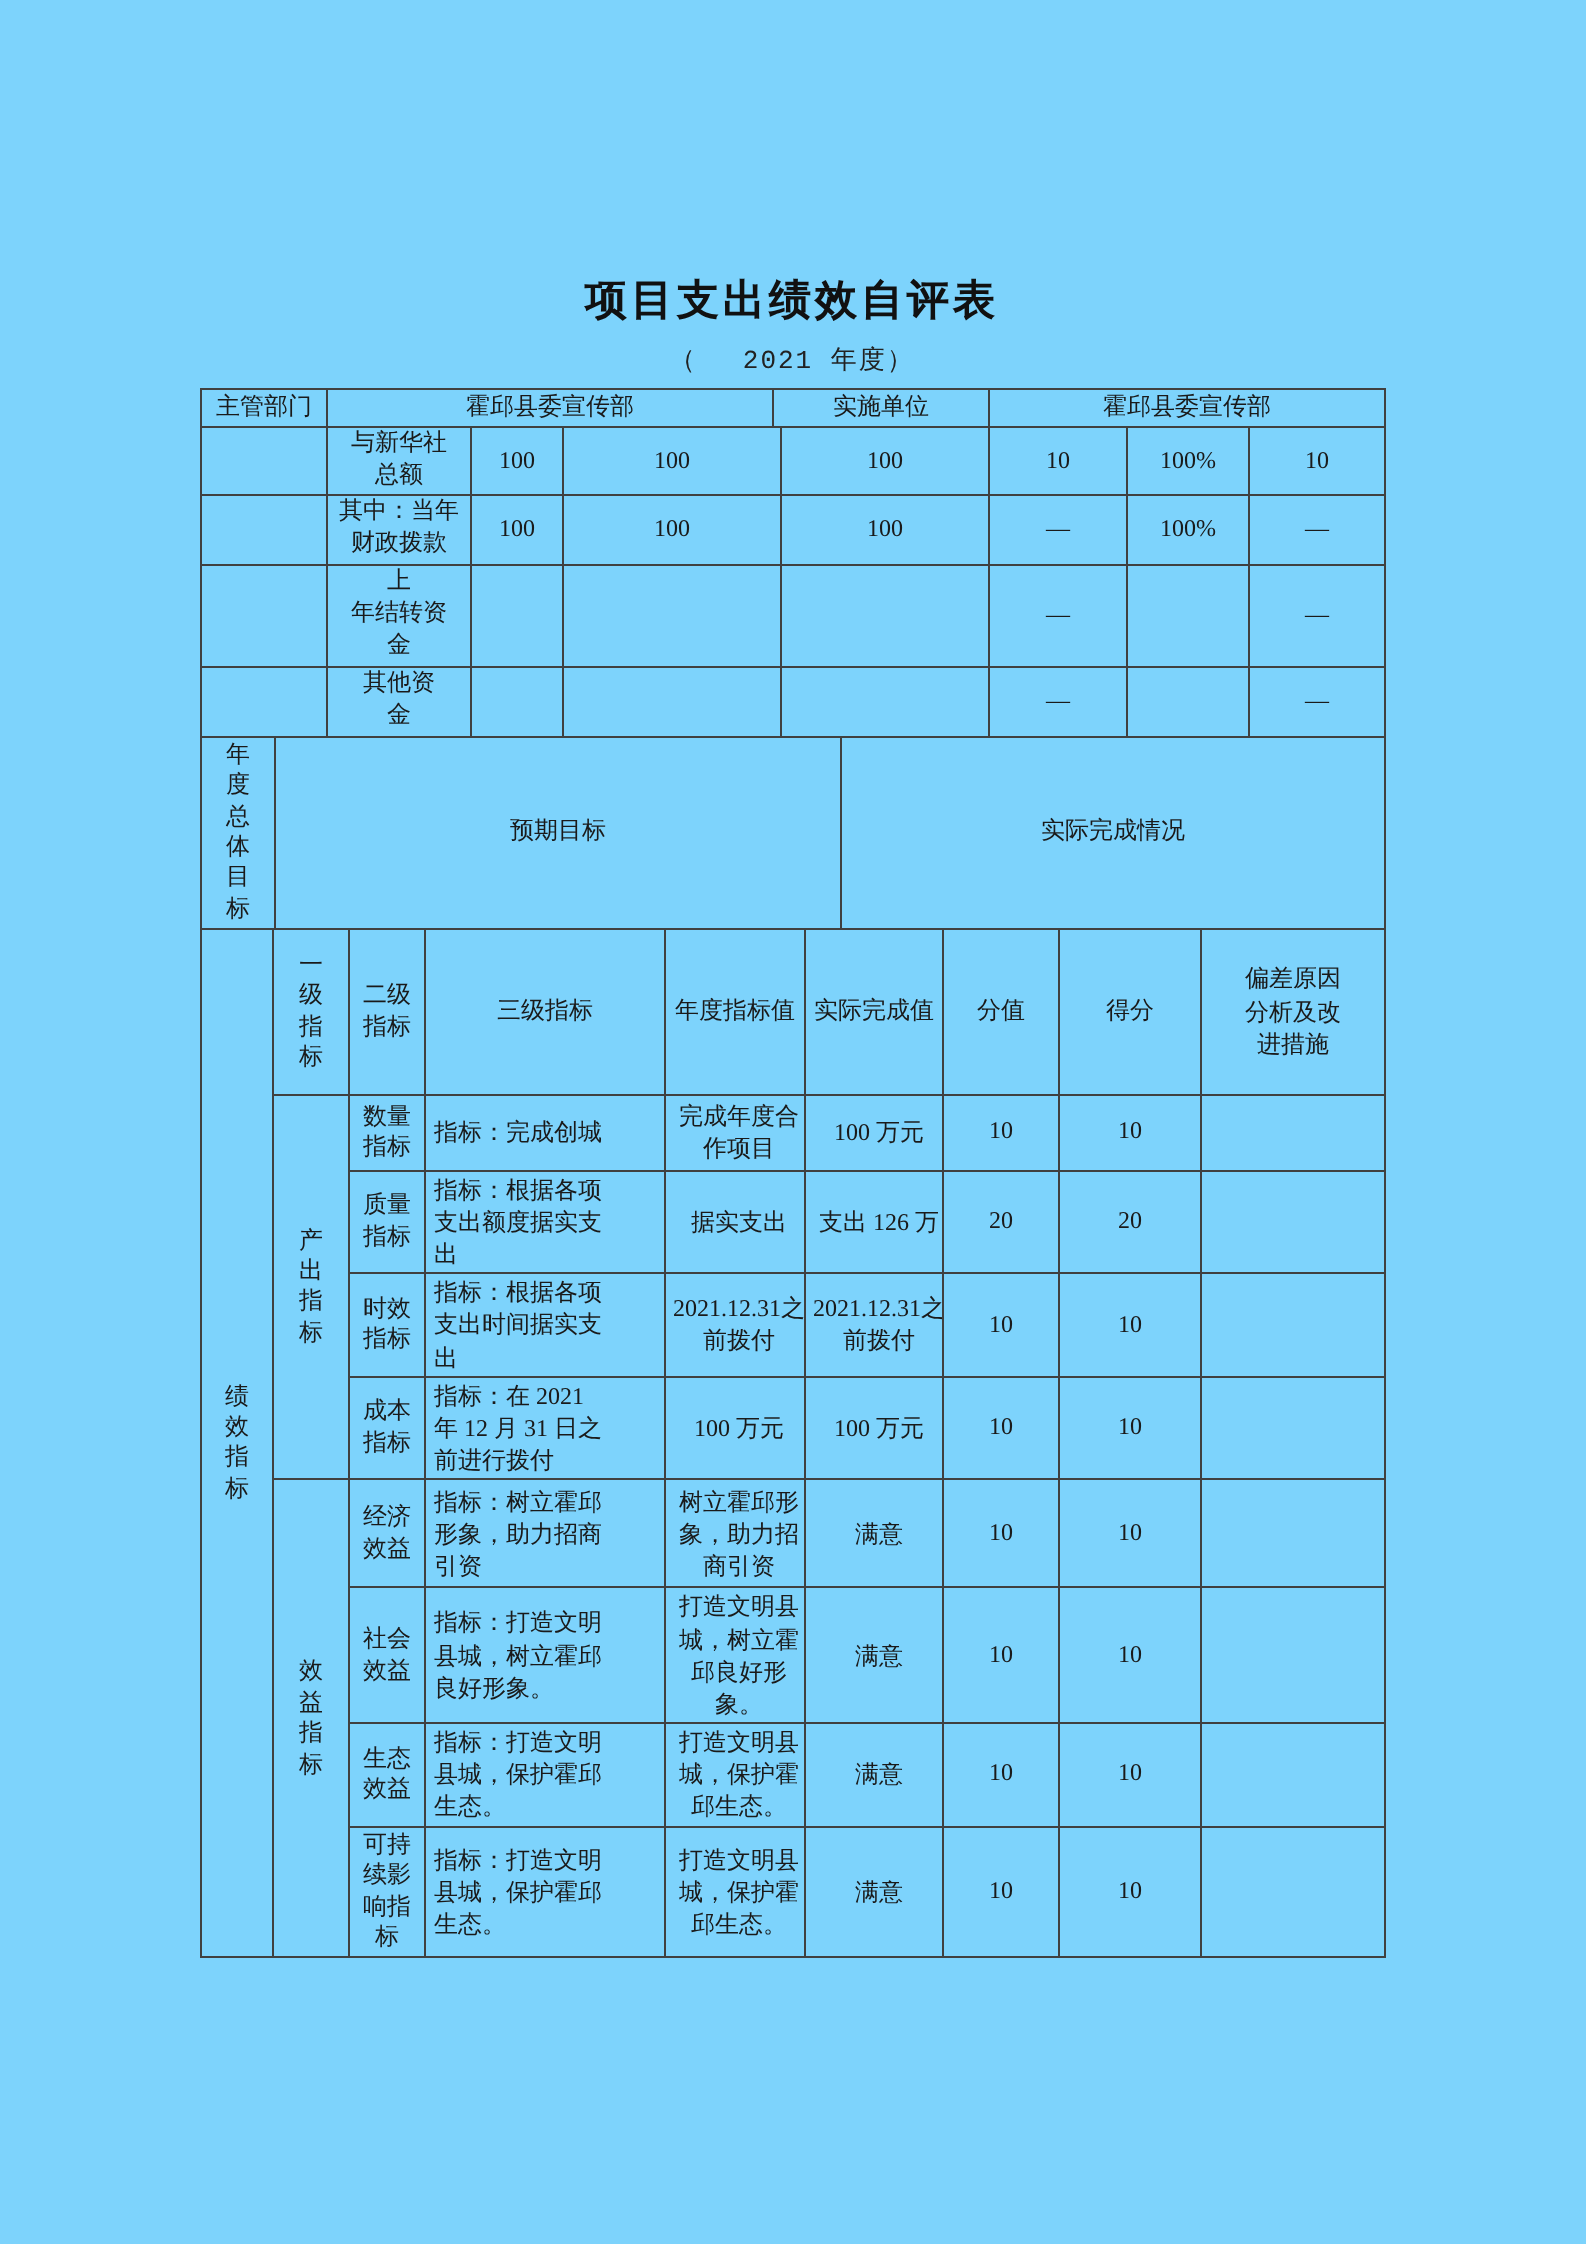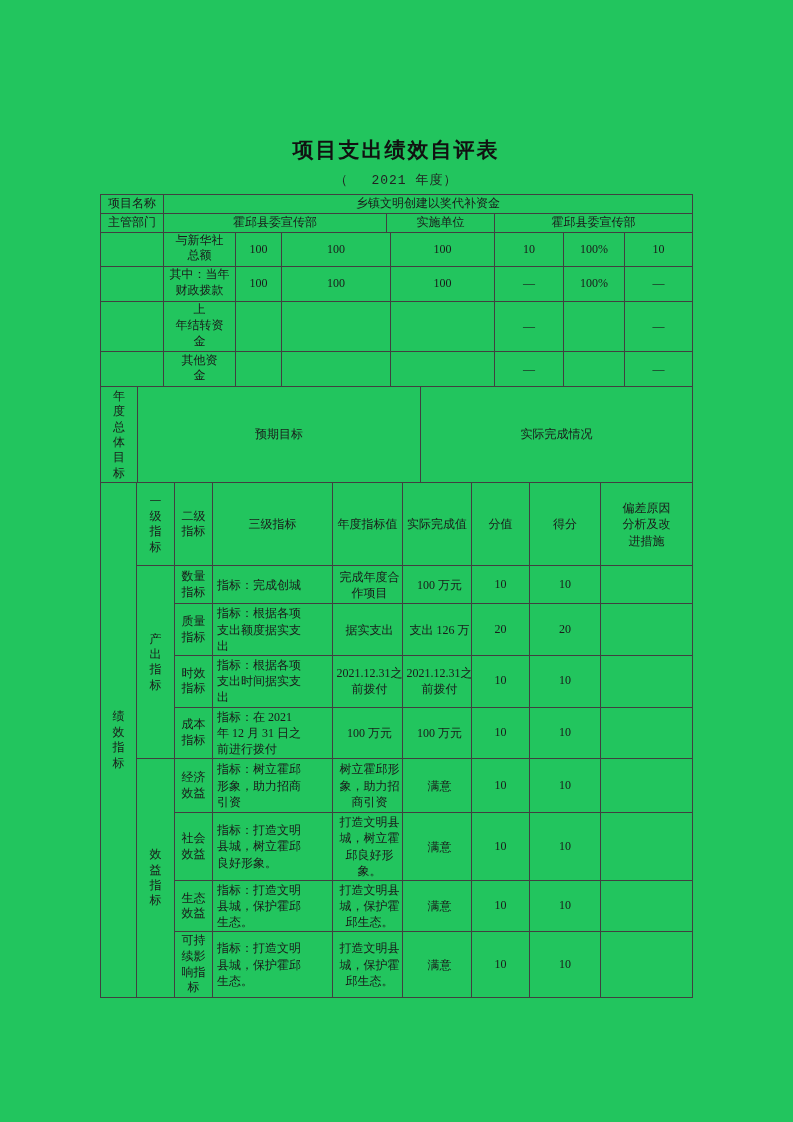--- a/index.html
+++ b/index.html
@@ -1,20 +1,20 @@
 <!DOCTYPE html>
 <html><head>
 <meta charset="utf-8">
 <style>
   * { margin: 0; padding: 0; box-sizing: border-box; }
   html, body { background: #ffffff; }
   .sheet {
     position: relative;
     width: 793px; height: 1122px;
-    background: #22c55e;
+    background: #7dd3fc;
     font-family: "Liberation Serif", "DejaVu Serif", serif;
     color: #1a1a1a;
     overflow: hidden;
   }
   .content { position: absolute; left: 100px; top: 0; width: 592px; }
   .doc-title {
     margin-top: 136px;
     text-align: center;
     font-size: 21px;
     font-weight: bold;
@@ -64,24 +64,20 @@
     <div class="doc-subtitle pre">（　 2021  年度）</div>
 
     <table>
       <colgroup>
           <col style="width:63px">
           <col style="width:223px">
           <col style="width:108px">
           <col style="width:198px">
         </colgroup>
       <tbody>
-          <tr style="height:17px">
-        <td>项目名称</td>
-        <td colspan="3">乡镇文明创建以奖代补资金</td>
-      </tr>
       <tr style="height:17px">
         <td>主管部门</td>
         <td>霍邱县委宣传部</td>
         <td>实施单位</td>
         <td>霍邱县委宣传部</td>
       </tr>
     </tbody>
       </table>
 
     <table>

